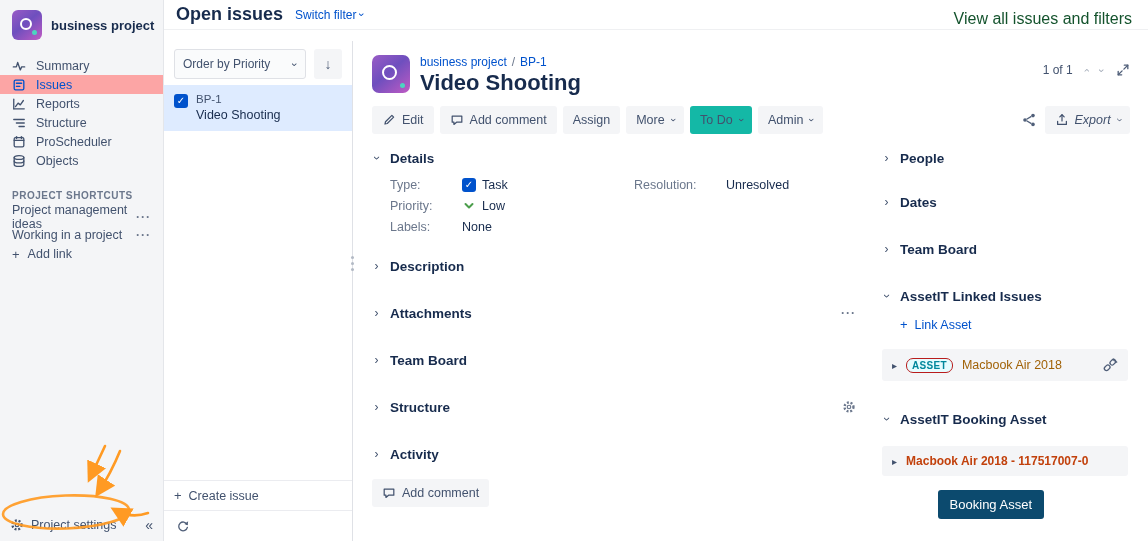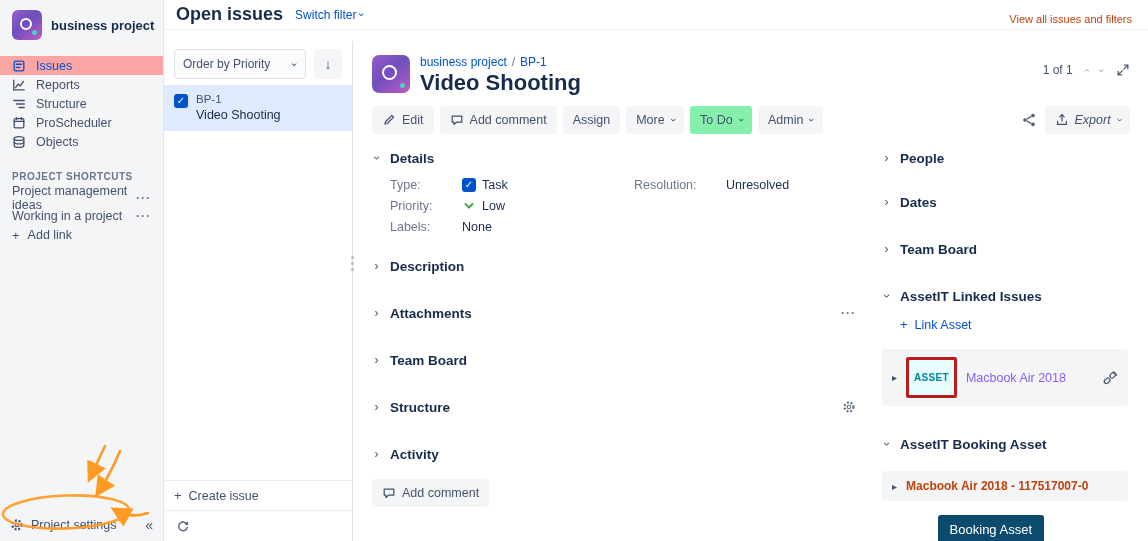--- a/index.html
+++ b/index.html
@@ -33,21 +33,21 @@
   .add-link { display:flex; align-items:center; gap:8px; height:18px; padding:0 12px; margin-top:1px; font-size:12.5px; color:#42526E; cursor:pointer; }
   .plus { font-size:13px; color:#42526E; }
   .sidebar-footer { position:absolute; left:0; right:0; bottom:0; height:32px; display:flex; align-items:center; gap:7px; padding:0 10px; font-size:12.5px; color:#42526E; }
   .gicon { color:#42526E; }
   .collapse { margin-left:auto; font-size:14px; color:#42526E; cursor:pointer; }
 
   
   .topbar { position:absolute; left:164px; top:0; right:0; height:30px; display:flex; align-items:center; padding:0 16px 0 12px; background:#fff; border-bottom:1px solid #EFF0F2; }
   .topbar h1 { font-size:18px; font-weight:bold; color:#172B4D; margin-right:12px; }
   .switch-filter { display:flex; align-items:center; gap:4px; font-size:12px; color:#0052CC; }
-  .view-all { margin-left:auto; font-size:11px; color:#c2410c;margin-top:8px; }
+  .view-all { margin-left:auto; font-size:16px; color:#14532d;margin-top:8px; }
   .chev { display:inline-block; transform:rotate(90deg); font-size:11px; line-height:1; }
   .chev.up { transform:rotate(-90deg); }
   .chev.disabled { color:#A5ADBA; }
 
   
   .list-panel { position:absolute; left:164px; top:41px; bottom:0; width:189px; background:#fff; border-right:1px solid #DFE1E6; }
   .list-controls { display:flex; gap:8px; padding:8px 10px 6px; }
   .select { width:141px; height:30px; display:flex; align-items:center; justify-content:space-between; padding:0 8px; border:1px solid #DFE1E6; border-radius:3px; background:#FAFBFC; font-size:12px; color:#42526E; cursor:pointer; }
   .sortbtn { width:30px; height:30px; display:flex; align-items:center; justify-content:center; background:#F4F5F7; border-radius:3px; font-size:14px; color:#505F79; }
   .issue-tile { display:flex; gap:8px; padding:8px 10px 9px; background:#DEEBFF; cursor:pointer; }
@@ -70,21 +70,21 @@
   .main-header { display:flex; align-items:flex-start; }
   .bc-wrap { margin-left:10px; }
   .breadcrumb { display:flex; align-items:center; gap:5px; font-size:12px; }
   .breadcrumb a { color:#0052CC; }
   .bc-sep { color:#6B778C; }
   .issue-title { font-size:22px; font-weight:bold; color:#172B4D; margin-top:1px; }
   .pager-group { margin-left:auto; display:flex; align-items:center; gap:12px; padding-top:8px; font-size:12px; color:#42526E; }
   .toolbar-row { display:flex; align-items:center; margin-top:10px; }
   .btn { height:28px; display:inline-flex; align-items:center; gap:6px; padding:0 10px; background:#F4F5F7; border-radius:3px; font-size:12.5px; color:#42526E; margin-right:6px; white-space:nowrap; }
   .btn .chev { font-size:10px; }
-  .btn.status { background:#86efac; }
+  .btn.status { background:#14b8a6; }
   .toolbar-right { margin-left:auto; display:flex; align-items:center; gap:8px; }
   .toolbar-right .btn { margin-right:0;font-style:italic; }
 
   .content { display:flex; margin-top:14px; }
   .col-left { width:484px; flex:0 0 auto; }
   .col-right { flex:1; margin-left:26px; padding-right:2px; }
 
   .section-row { display:flex; align-items:center; gap:9px; height:20px; }
   .tgl { display:inline-block; width:9px; font-size:12px; color:#42526E; text-align:center; line-height:1; }
   .tgl.open { transform:rotate(90deg); }
@@ -98,22 +98,22 @@
   .fvalue { display:flex; align-items:center; gap:6px; color:#172B4D; }
 
   .addc { margin-top:15px; }
 
   .rsec { margin-bottom:27px; }
   .rsec.tight { margin-bottom:24px; }
   .link-asset { display:flex; align-items:center; gap:7px; margin:11px 0 0 18px; font-size:12.5px; color:#0052CC; }
   .link-asset .plus { color:#0052CC; }
   .asset-row { display:flex; align-items:center; gap:9px; background:#F4F5F7; border-radius:3px; padding:8px 10px; margin-top:17px; cursor:pointer; }
   .caret { font-size:10px; color:#42526E; }
-  .badge { font-size:10px; font-weight:bold; letter-spacing:.3px; color:#00879C; background:#E6FCFF; border:3px solid #b91c1c; border-radius:2px; padding:12px 5px; }
-  .aname { font-size:12.5px; color:#8b5cf6; }
+  .badge { font-size:10px; font-weight:bold; letter-spacing:.3px; color:#00879C; background:#E6FCFF; border:1px solid #b91c1c; border-radius:7px; padding:1px 5px; }
+  .aname { font-size:12.5px; color:#a16207; }
   .unlink { margin-left:auto; color:#505F79; cursor:pointer; }
   .bname { font-size:12px; font-weight:bold; color:#c2410c; }
   .booking-btn-row { text-align:right; padding-right:84px; margin-top:14px; }
   .btn-primary { background:#0c4a6e; color:#fff; font-size:13px; padding:7px 12px; border-radius:3px; }
 
   .annotation { position:absolute; left:0; top:433px; pointer-events:none; z-index:20; }
 </style>
 </head>
 <body>
 
@@ -121,20 +121,28 @@
 
   <aside class="sidebar">
     <div class="proj-head">
       <div class="avatar sm">
           <span class="av-ring"></span>
           <span class="av-dot"></span>
         </div>
       <div class="proj-name">business project</div>
     </div>
     <nav class="nav">
+      <div class="nav-item">
+        <span class="nicon">
+            <svg class="icon14" viewBox="0 0 16 16" fill="none" stroke="currentColor" stroke-width="1.5" stroke-linecap="round" stroke-linejoin="round">
+              <polyline points="1.5,9 5,9 6.5,4 9.5,12.5 11,9 14.5,9"></polyline>
+            </svg>
+          </span>
+        <span>Summary</span>
+      </div>
       <div class="nav-item selected">
         <span class="nicon">
             <svg class="icon14" viewBox="0 0 16 16" fill="none" stroke="currentColor" stroke-width="1.5" stroke-linecap="round">
               <rect x="2.5" y="2.5" width="11" height="11" rx="1.5"></rect>
               <line x1="5" y1="6" x2="11" y2="6"></line>
               <line x1="5" y1="9.5" x2="9" y2="9.5"></line>
             </svg>
           </span>
         <span>Issues</span>
       </div>

